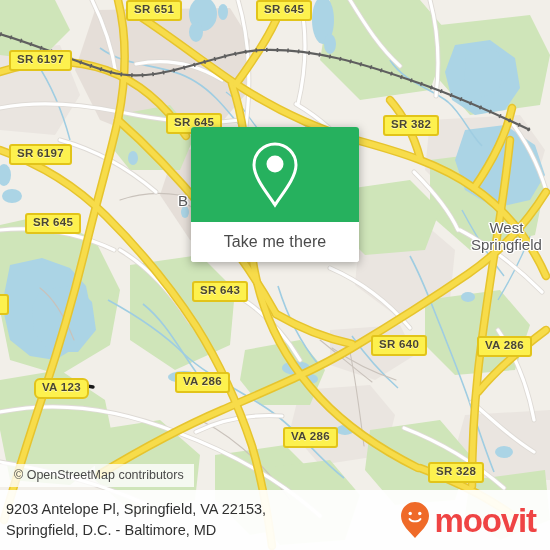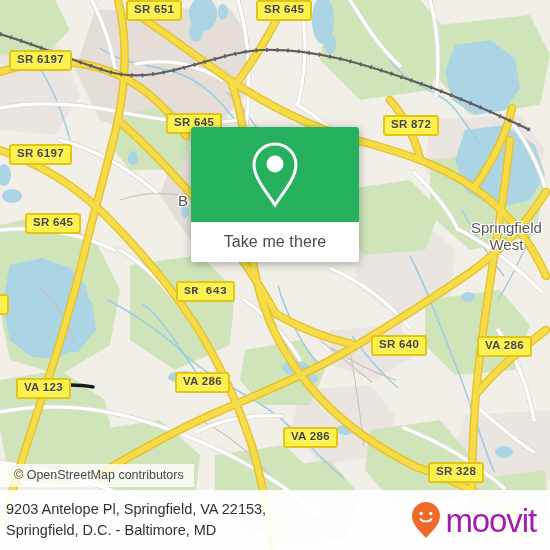--- a/index.html
+++ b/index.html
@@ -88,21 +88,21 @@
     box-sizing:border-box;
   }
   #footer-text{
     margin-left:6px;color:#313131;font-size:14.5px;line-height:1.45;
   }
   #footer-logo{
     position:absolute;right:14px;top:50%;transform:translateY(-50%);
     display:flex;align-items:center;gap:4px;
   }
   #moovit-word{
-    color:#a21caf;font-size:33px;font-weight:normal;letter-spacing:-1.1px;
+    color:#ef4444;font-size:33px;font-weight:bold;letter-spacing:-1.1px;
     line-height:1;
   }
 </style>
 </head>
 <body>
 
 <div id="app">
 
   <div id="map">
     <svg width="550" height="550" viewBox="0 0 550 550">
@@ -299,36 +299,36 @@
       <path class="rail" stroke-width="2.2" d="M0,34 C40,46 76,62 110,72 C160,86 214,52 262,50 C312,48 364,64 410,80 C452,94 492,112 530,130"></path>
       <path class="railtick" d="M0,34 C40,46 76,62 110,72 C160,86 214,52 262,50 C312,48 364,64 410,80 C452,94 492,112 530,130"></path>
 
       <path stroke="#1a1a1a" stroke-width="3.4" fill="none" stroke-linecap="round" d="M70,385 C80,385 88,386 93,387"></path>
     </svg>
 
     <div class="shield" style="left:126px;top:0px;">SR 651</div>
     <div class="shield" style="left:256px;top:0px;">SR 645</div>
     <div class="shield" style="left:9px;top:50px;">SR 6197</div>
     <div class="shield" style="left:166px;top:113px;">SR 645</div>
-    <div class="shield" style="left:383px;top:115px;">SR 872</div>
+    <div class="shield" style="left:383px;top:115px;">SR 382</div>
     <div class="shield" style="left:9px;top:144px;">SR 6197</div>
     <div class="shield" style="left:25px;top:213px;">SR 645</div>
     <div class="shield" style="left:-14px;top:294px;">3</div>
-    <div class="shield" style="left:176px;top:281px;font-family:Liberation Mono, monospace;">SR 643</div>
+    <div class="shield" style="left:192px;top:281px;">SR 643</div>
     <div class="shield" style="left:371px;top:335px;">SR 640</div>
     <div class="shield" style="left:477px;top:336px;">VA 286</div>
-    <div class="shield" style="left:16px;top:378px;">VA 123</div>
+    <div class="shield" style="left:34px;top:378px;border-radius:6px;">VA 123</div>
     <div class="shield" style="left:175px;top:372px;">VA 286</div>
     <div class="shield" style="left:283px;top:427px;">VA 286</div>
     <div class="shield" style="left:428px;top:462px;">SR 328</div>
 
     <div class="place" style="left:178px;top:192px;">B</div>
     <div class="place two-line" style="left:471px;top:219px;">
+      <div>West</div>
       <div>Springfield</div>
-      <div>West</div>
     </div>
   </div>
 
   <div id="attribution">© OpenStreetMap contributors</div>
 
   <div id="popup">
     <div id="popup-body">
       <div id="popup-head">
         <svg width="54" height="70" viewBox="0 0 54 70">
           <path d="M27,4 C15.4,4 6,13.4 6,25 C6,38 20,54 27,65 C34,54 48,38 48,25 C48,13.4 38.6,4 27,4 Z" fill="none" stroke="#ffffff" stroke-width="3"></path>

